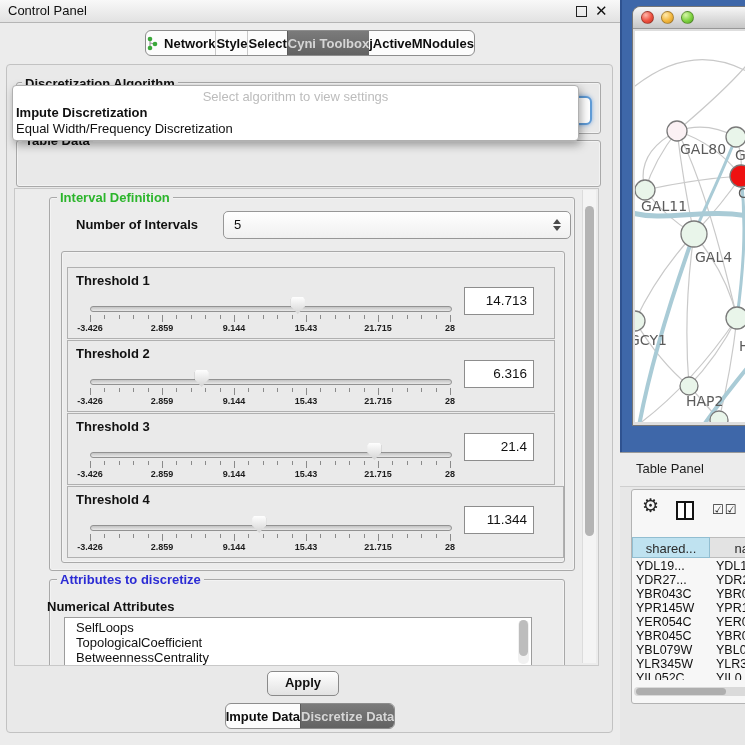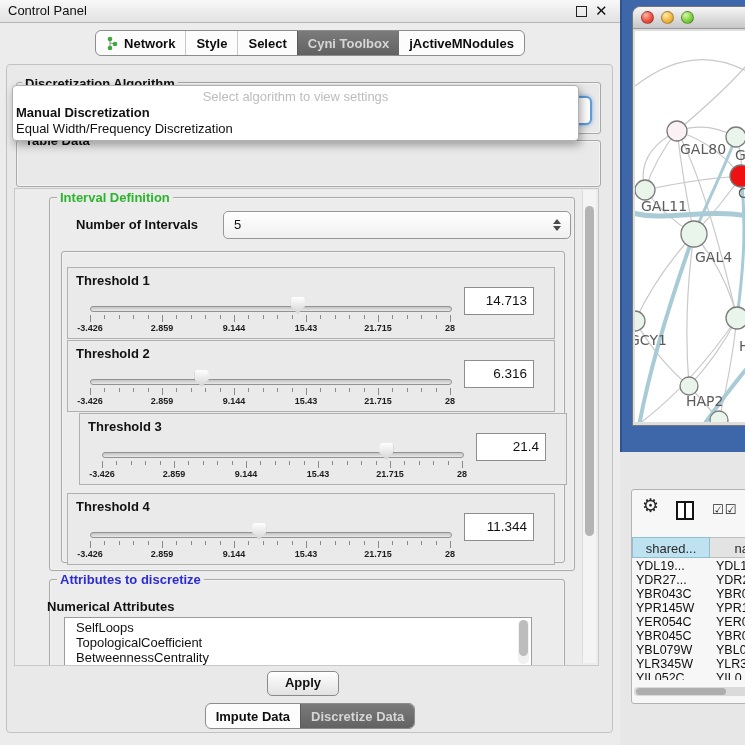--- a/index.html
+++ b/index.html
@@ -11,21 +11,21 @@
   
   #left{position:absolute;left:0;top:0;width:620px;height:745px;background:#ececec}
   #titlebar{position:absolute;left:0;top:0;width:620px;height:22px;
             background:linear-gradient(#f8f8f8,#e2e2e2);border-bottom:1px solid #b5b5b5}
   #panel-title{position:absolute;left:8px;top:0;line-height:22px;font-size:13px;color:#101010}
   #float-btn{position:absolute;left:576px;top:6px;width:9px;height:9px;border:1.5px solid #222;background:transparent}
   #close-btn{position:absolute;left:595px;top:1px;font-size:15px;font-weight:bold;color:#101010;line-height:20px}
 
   #tabbar{position:absolute;left:0;top:30px;width:620px;display:flex;justify-content:center}
   .tabgroup{display:flex;height:24px;background:#fcfcfc;border:1px solid #8d8d8d;border-radius:6px;overflow:hidden}
-  .tab{display:flex;align-items:center;gap:5px;padding:0 10px;font-size:13px;font-weight:bold;color:#0d0d0d;border-left:1px solid #c9c9c9;cursor:default;white-space:nowrap}
+  .tab{display:flex;align-items:center;gap:5px;padding:0 0;font-size:13px;font-weight:bold;color:#0d0d0d;border-left:1px solid #c9c9c9;cursor:default;white-space:nowrap}
   .tab:first-child{border-left:none}
   .tab.sel{background:linear-gradient(#7b7b7b,#626262);color:#d6d6d6;border-left-color:#5a5a5a}
   .tab.aftersel{border-left:none}
 
   #outer{position:absolute;left:6px;top:64px;width:605px;height:667px;background:#e9e9e9;
          border:1px solid #c2c2c2;border-radius:4px}
 
   .group{position:absolute;border:1px solid #a9a9a9;border-radius:3px;box-shadow:inset 0 0 0 1px #f3f3f3}
   .gtitle{position:absolute;font-size:13px;font-weight:bold;padding:0 3px;background:#e9e9e9;white-space:nowrap;z-index:3}
 
@@ -256,21 +256,21 @@
             <div class="tick minor" style="left: 367.6px;"></div>
             <div class="tick major" style="left: 382px;"></div>
             <div class="ticklab" style="left: 22px;">-3.426</div>
             <div class="ticklab" style="left: 94px;">2.859</div>
             <div class="ticklab" style="left: 166px;">9.144</div>
             <div class="ticklab" style="left: 238px;">15.43</div>
             <div class="ticklab" style="left: 310px;">21.715</div>
             <div class="ticklab" style="left: 382px;">28</div>
             <div class="tfield">6.316</div>
           </div>
-          <div class="tbox" style="top: 224px; margin-left: 12px;">
+          <div class="tbox" style="top: 224px;">
             <div class="tlabel">Threshold 3</div>
             <div class="track"></div>
             <div class="thumb" style="left: 299.394px;"></div>
             <div class="tick major" style="left: 22px;"></div>
             <div class="tick minor" style="left: 36.4px;"></div>
             <div class="tick minor" style="left: 50.8px;"></div>
             <div class="tick minor" style="left: 65.2px;"></div>
             <div class="tick minor" style="left: 79.6px;"></div>
             <div class="tick major" style="left: 94px;"></div>
             <div class="tick minor" style="left: 108.4px;"></div>
@@ -294,21 +294,21 @@
             <div class="tick minor" style="left: 367.6px;"></div>
             <div class="tick major" style="left: 382px;"></div>
             <div class="ticklab" style="left: 22px;">-3.426</div>
             <div class="ticklab" style="left: 94px;">2.859</div>
             <div class="ticklab" style="left: 166px;">9.144</div>
             <div class="ticklab" style="left: 238px;">15.43</div>
             <div class="ticklab" style="left: 310px;">21.715</div>
             <div class="ticklab" style="left: 382px;">28</div>
             <div class="tfield">21.4</div>
           </div>
-          <div class="tbox" style="top: 304px;">
+          <div class="tbox" style="top: 297px; padding-left: 9px;">
             <div class="tlabel">Threshold 4</div>
             <div class="track"></div>
             <div class="thumb" style="left: 184.197px;"></div>
             <div class="tick major" style="left: 22px;"></div>
             <div class="tick minor" style="left: 36.4px;"></div>
             <div class="tick minor" style="left: 50.8px;"></div>
             <div class="tick minor" style="left: 65.2px;"></div>
             <div class="tick minor" style="left: 79.6px;"></div>
             <div class="tick major" style="left: 94px;"></div>
             <div class="tick minor" style="left: 108.4px;"></div>
@@ -369,21 +369,21 @@
             <span>Impute Data</span>
           </div>
         <div class="tab sel">
             <span>Discretize Data</span>
           </div>
       </div>
     </div>
 
     <div id="popup">
       <div class="hint">Select algorithm to view settings</div>
-      <div class="opt b">Manual Discretization</div>
+      <div class="opt b">Impute Discretization</div>
       <div class="opt r">Equal Width/Frequency Discretization</div>
     </div>
   </div>
 
   <div id="right">
     <div id="desktop">
       <div id="macwin">
         <div id="mactitle">
           <span class="light" id="light-close"></span>
           <span class="light" id="light-min"></span>
@@ -431,20 +431,23 @@
               <text x="6" y="180" fill="#5b5b5b" font-size="14">GAL11</text>
               <text x="60" y="231" fill="#5b5b5b" font-size="14">GAL4</text>
               <text x="-6" y="314" fill="#5b5b5b" font-size="14">GCY1</text>
               <text x="104" y="320" fill="#5b5b5b" font-size="14">H</text>
               <text x="51" y="375" fill="#5b5b5b" font-size="14">HAP2</text>
             </svg>
         </div>
       </div>
     </div>
 
+    <div id="tp-header">
+      <span id="tp-title">Table Panel</span>
+    </div>
 
     <div id="tpanel">
       <span id="gear">⚙</span>
       <span id="split">
           <i></i>
         </span>
       <span id="checks">☑☑</span>
       <div class="hcell" id="hc1">shared...</div>
       <div class="hcell" id="hc2">na</div>
       <div id="rows">

